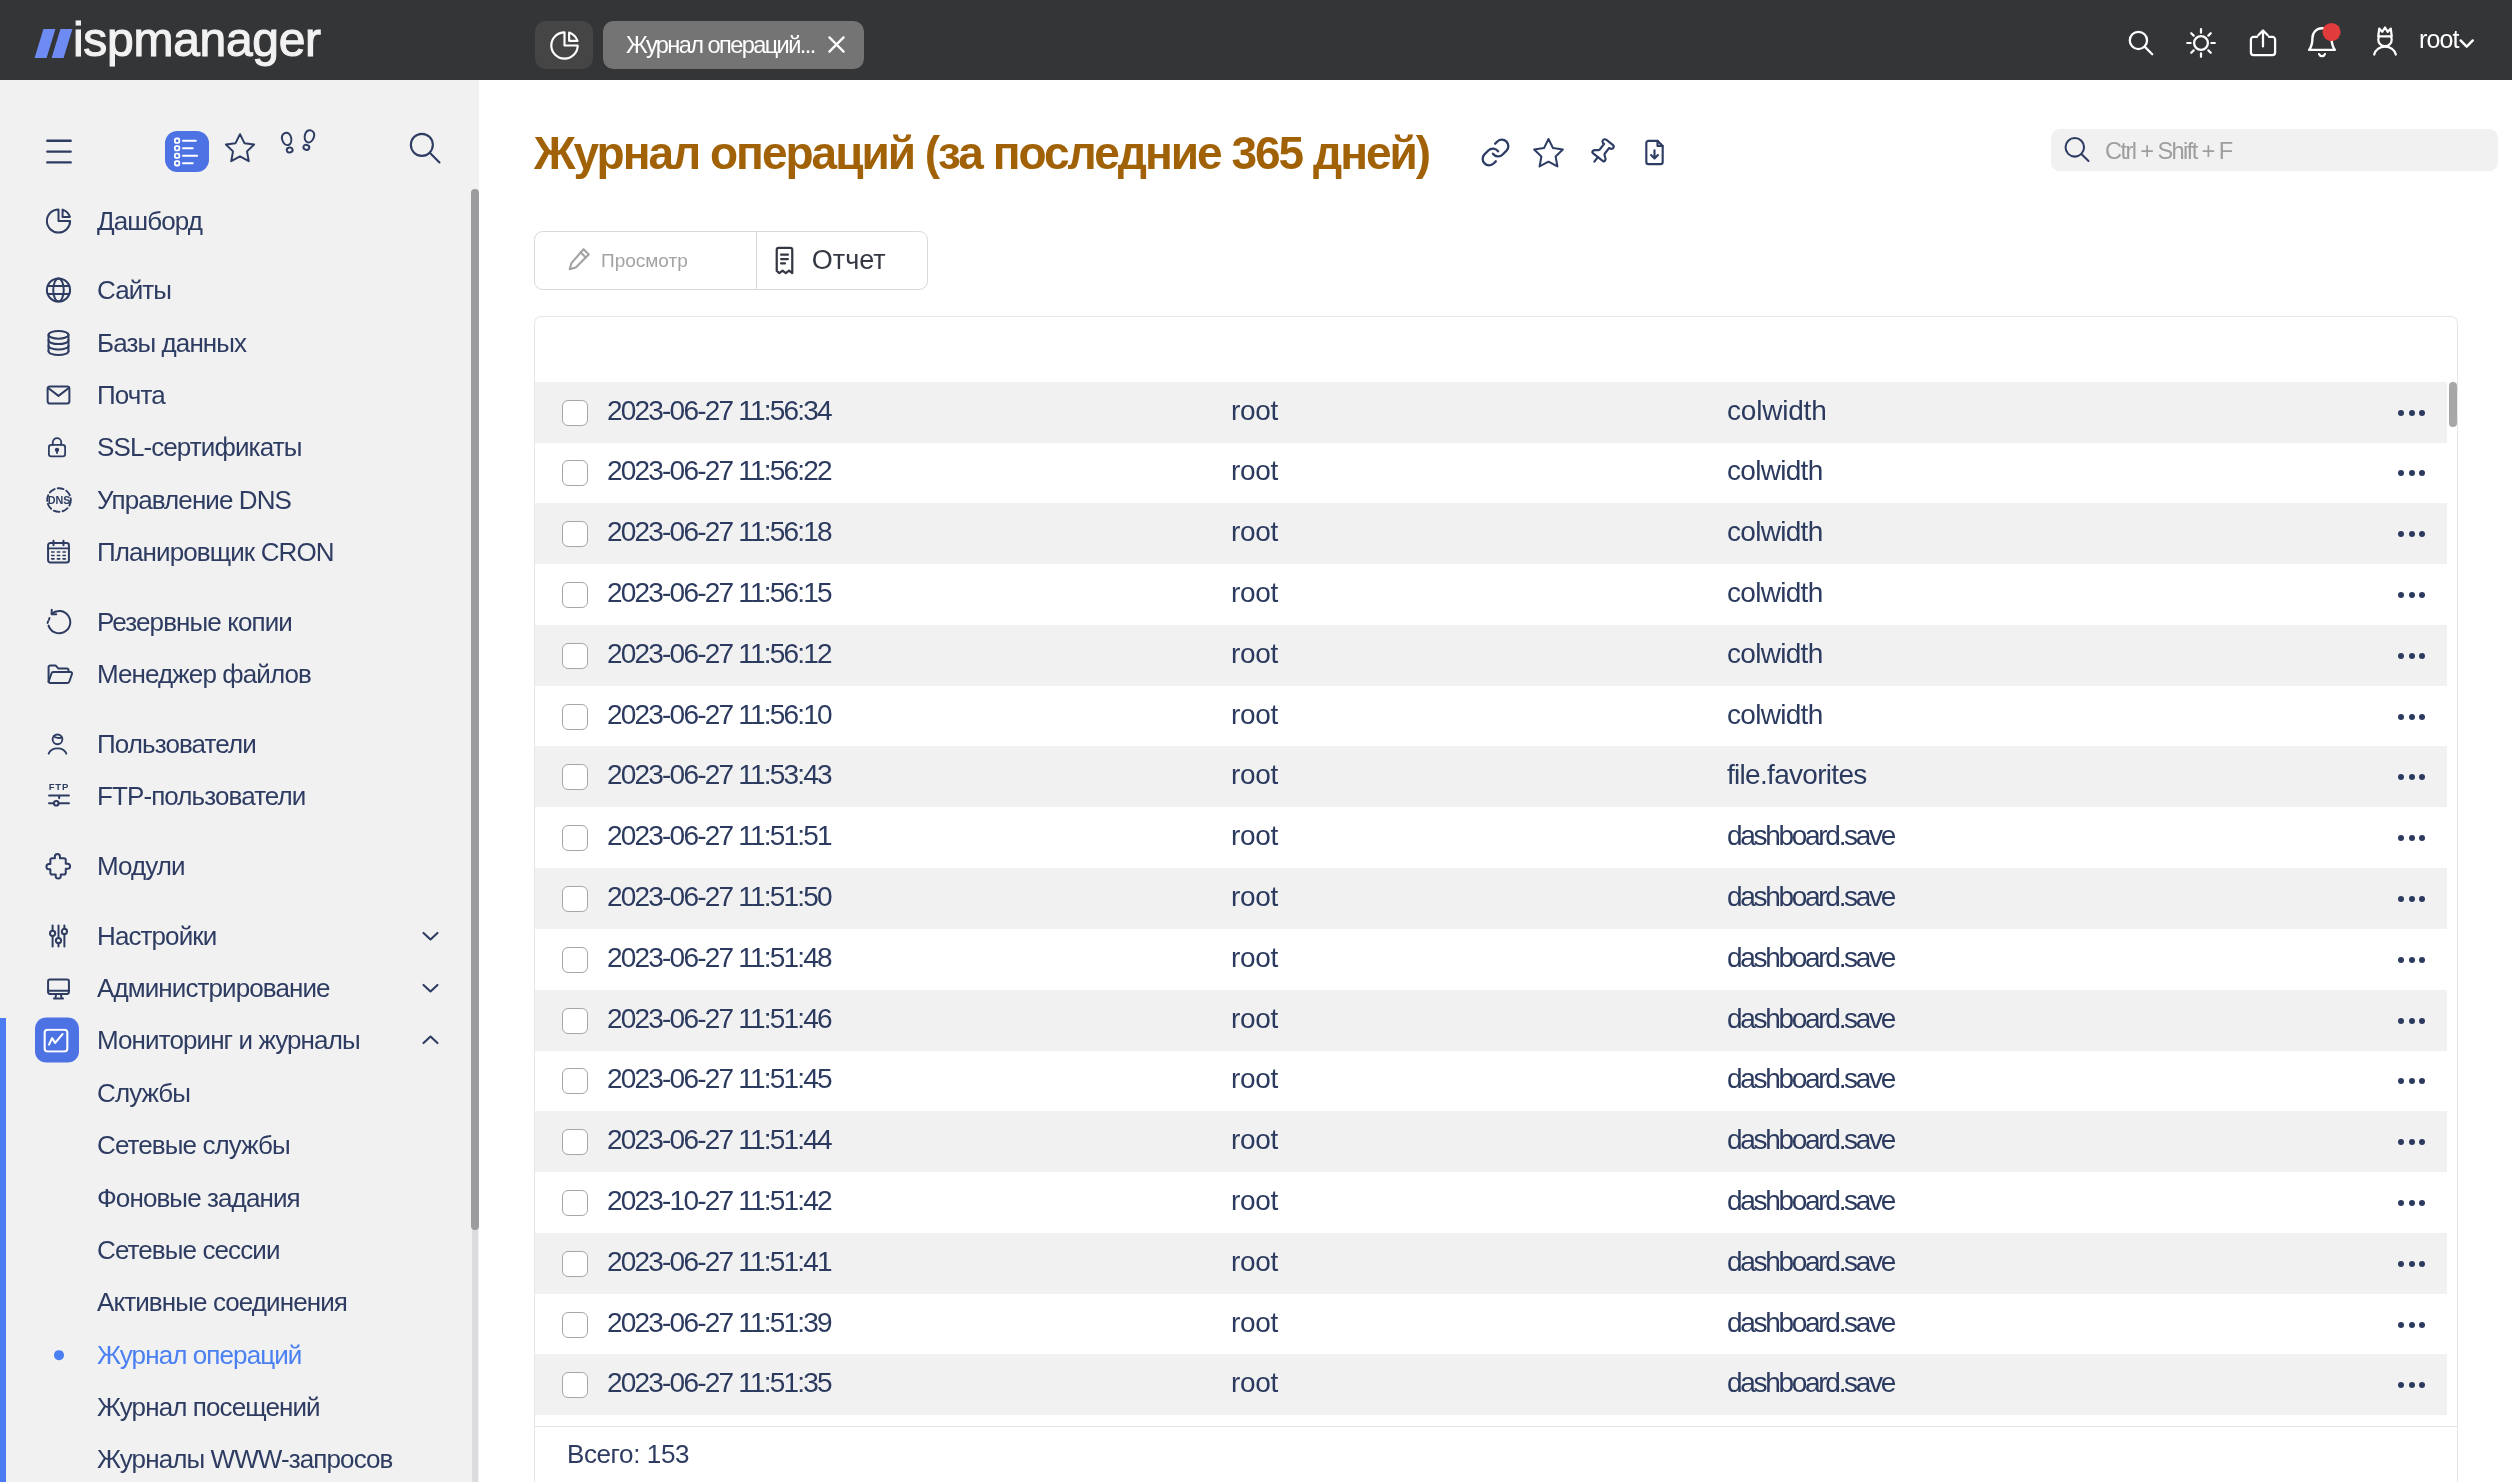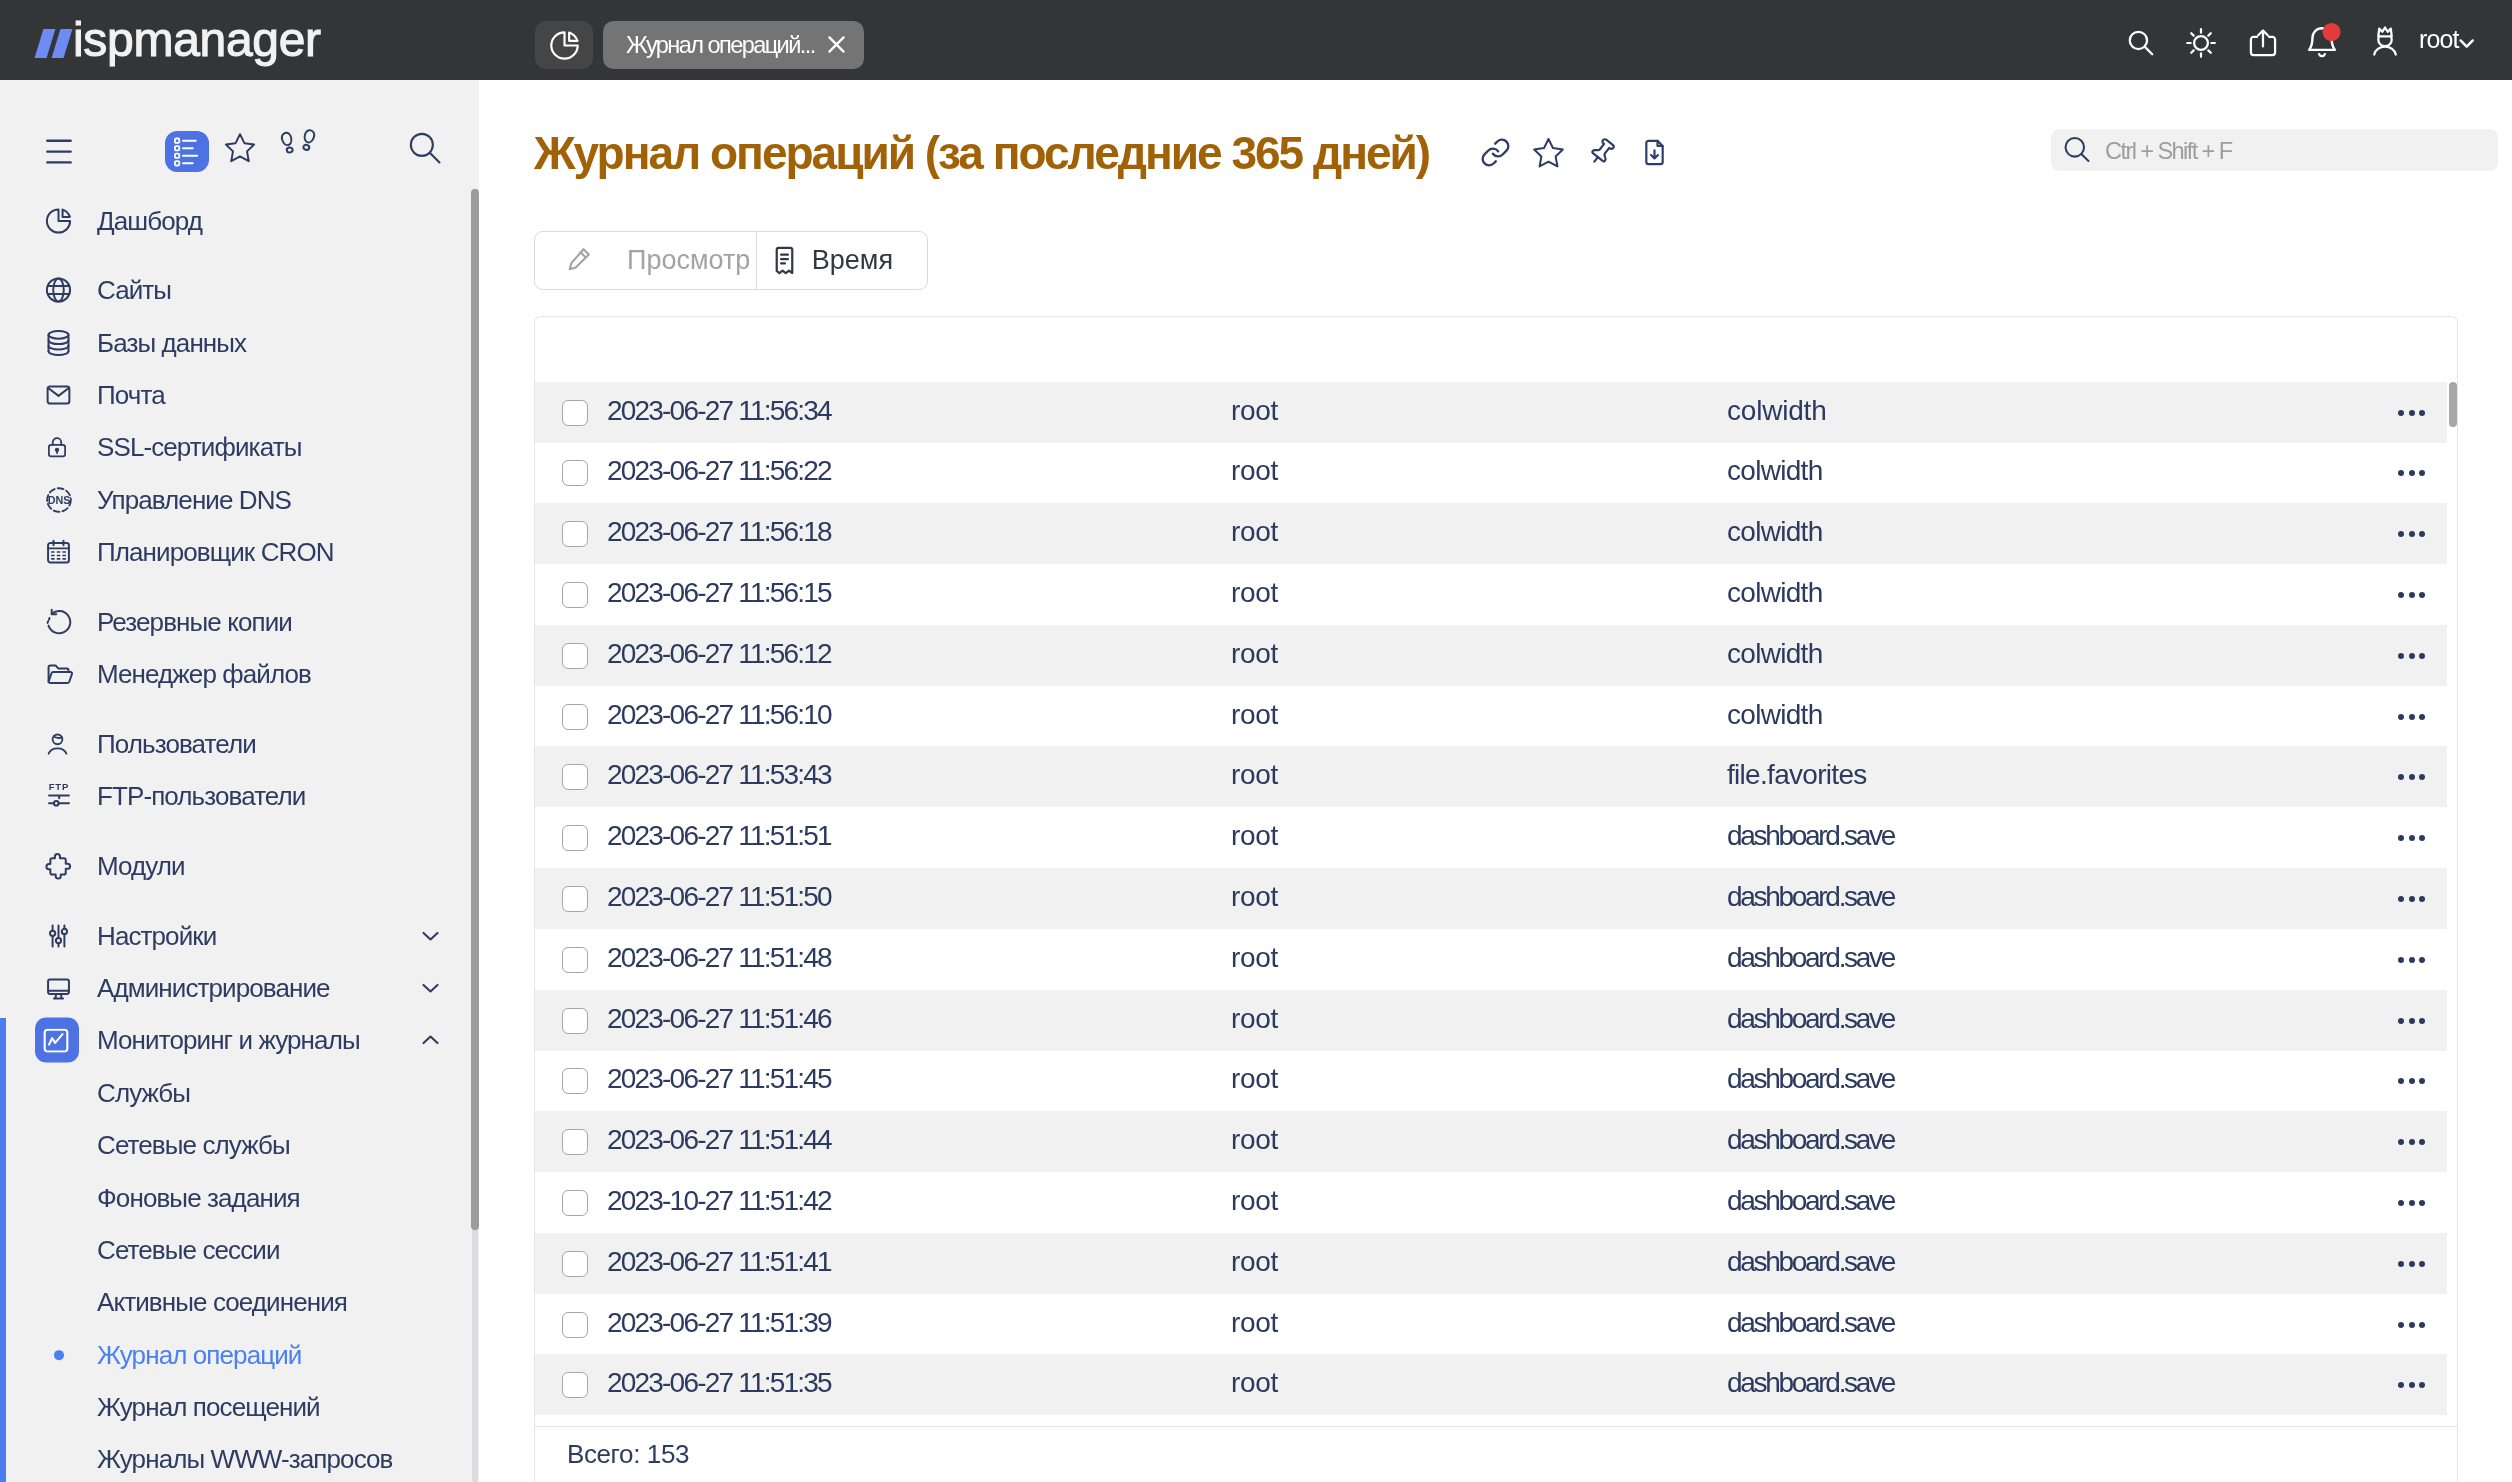--- a/index.html
+++ b/index.html
@@ -28,21 +28,21 @@
   .active-blue { color:#4a80f2 !important; }
 
   
   #title { left:534px; top:127px; font-size:46px; font-weight:700; color:#a16207; letter-spacing:-2px; line-height:52px; white-space:nowrap; }
   .ticon { top:137px; }
   #searchbox { left:2051px; top:129px; width:447px; height:42px; background:#f1f1f2; border-radius:8.7px; }
   #searchbox .ph { position:absolute; left:54px; top:8.7px; font-size:23.6px; color:#9e9e9e; letter-spacing:-1.6px; }
   #btngroup { left:534px; top:231px; width:394px; height:59px; border:1.7px solid #d9d9d9; border-radius:8.7px; background:#fff; display:flex; }
   #btn-view { width:222px; height:100%; border-right:1.7px solid #d9d9d9; display:flex; align-items:center; }
   #btn-report { flex:1; display:flex; align-items:center; }
-  #btn-view .t { font-size:27px; color:#a3a3a3; margin-left:33px; }
+  #btn-view .t { font-size:19px; color:#a3a3a3; margin-left:7px; }
   #btn-report .t { font-size:27px; color:#343843; margin-left:10.5px; }
 
   
   #table { left:534px; top:316px; width:1924px; height:1167px; border:1.7px solid #e6e6e6; border-bottom:none; border-radius:7px 7px 0 0; background:#fff; }
   #thead { position:absolute; left:0; top:0; width:100%; height:65px; border-bottom:1.7px solid #e0e0e0; }
   .hlbl { position:absolute; top:0; line-height:63px; font-size:24.4px; color:#9b9b9b; letter-spacing:-1.1px; }
   .row { position:absolute; left:0; width:1912px; height:61px; }
   .row.g { background:#f1f1f2; }
   .cell { position:absolute; top:calc(50% - 1.7px); transform:translateY(-50%); font-size:28px; color:#2b3a5e; letter-spacing:-0.3px; white-space:nowrap; }
   .cbx { position:absolute; left:27px; top:50%; transform:translateY(-50%); width:26px; height:26px; border:1.7px solid #a6a6a6; border-radius:6.1px; background:#fff; }
@@ -384,21 +384,21 @@
       <path d="M26 6 L32 12 L17 27 L10 29 L12 22 Z"></path>
       <path d="M22.5 9.5 L28.5 15.5"></path>
     </svg>
     <span class="t">Просмотр</span>
   </div>
   <div id="btn-report">
     <svg style="margin-left:11.3px" width="33" height="33" viewBox="0 0 34 34" fill="none" stroke="#343843" stroke-width="2.3" stroke-linecap="round" stroke-linejoin="round">
       <path d="M11 4 H23 A2 2 0 0 1 25 6 V30 L21.7 27.5 L18.3 30 L15 27.5 L11.7 30 L9 27.8 V6 A2 2 0 0 1 11 4 Z"></path>
       <path d="M13.5 11 H20.5 M13.5 15.5 H20.5 M13.5 20 H17.5"></path>
     </svg>
-    <span class="t">Время</span>
+    <span class="t">Отчет</span>
   </div>
 </div>
 <div class="abs" id="table">
   <div id="rows">
       <div class="row g" style="top:65px">
     <span class="cbx"></span>
     <span class="cell" style="left:72px;letter-spacing:-1.8px">2023-06-27 11:56:34</span>
     <span class="cell" style="left:696px">root</span>
     <span class="cell" style="left:1192px;letter-spacing:-0.2px">colwidth</span>
     <span class="dots">

